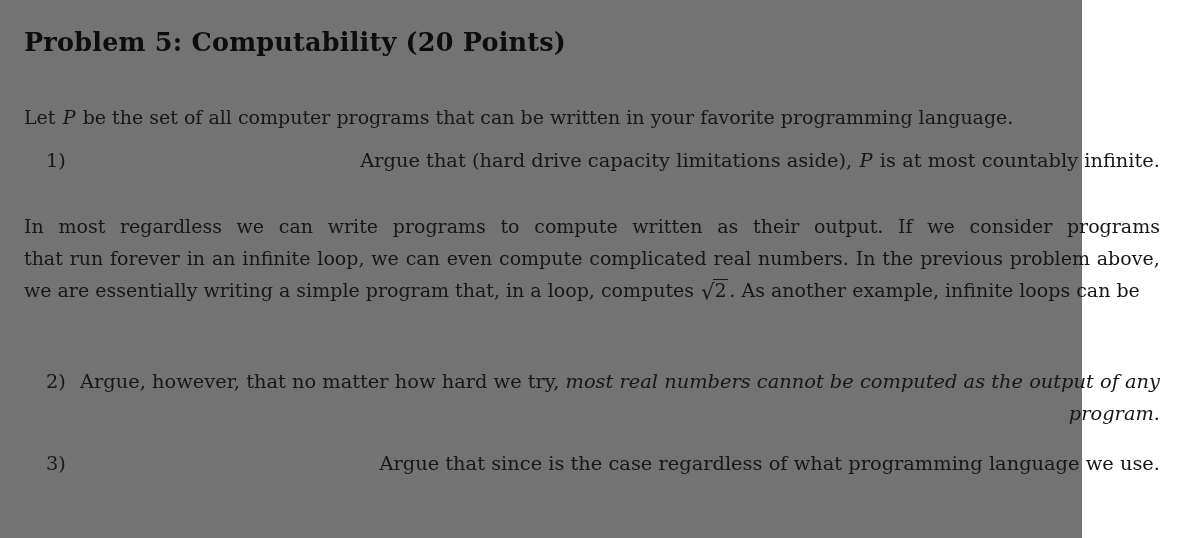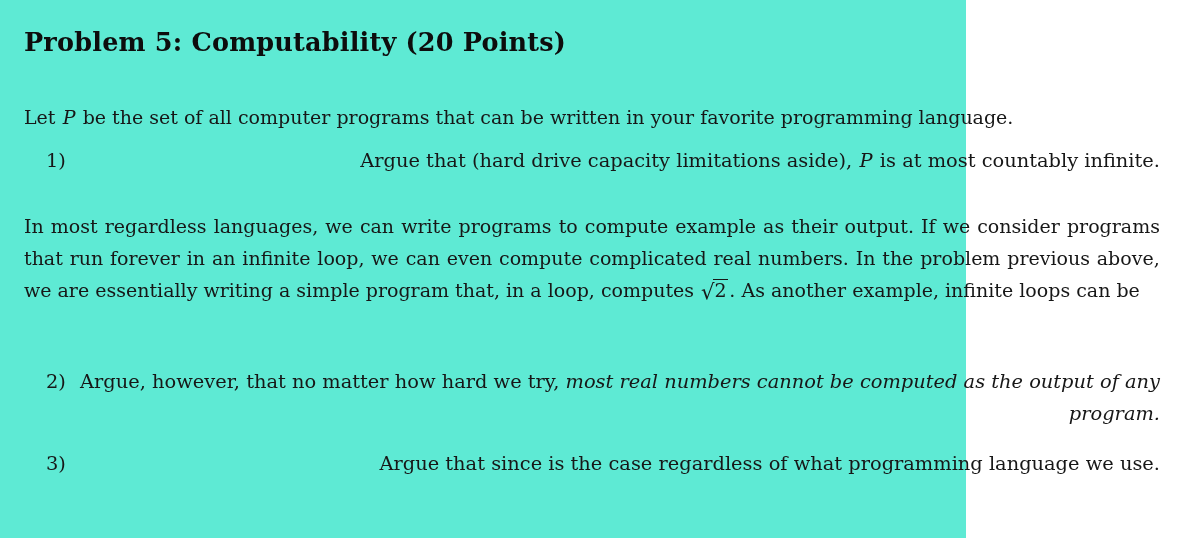--- a/index.html
+++ b/index.html
@@ -11,23 +11,23 @@
     width: 1178px;
     height: 538px;
     overflow: hidden;
     font-family: "DejaVu Serif", "Liberation Serif", serif;
     color: #111111;
     -webkit-font-smoothing: antialiased;
   }
 
   .page {
     position: relative;
-    width: 966px;
+    width: 1082px;
     height: 538px;
-    background: #5eead4;
+    background: #737373;
     box-sizing: border-box;
     padding: 10px;
   }
 
   
   .problem-title {
     position: absolute;
     left: 24px;
     top: 9px;
     width: 1136px;
@@ -142,28 +142,27 @@
     <span class="marker">1)</span>
     <span class="body"><span>Argue that (hard drive capacity limitations aside), </span><span class="mathvar">P</span><span> is at most countably infinite.</span></span>
   </div>
 
   <div class="para middle">
 
     <span class="tex-line justified" id="mid-line-1">
         <span>In</span>
         <span>most</span>
         <span>regardless</span>
-        <span>languages,</span>
         <span>we</span>
         <span>can</span>
         <span>write</span>
         <span>programs</span>
         <span>to</span>
         <span>compute</span>
-        <span>example</span>
+        <span>written</span>
         <span>as</span>
         <span>their</span>
         <span>output.</span>
         <span>If</span>
         <span>we</span>
         <span>consider</span>
         <span>programs</span>
       </span>
 
     <span class="tex-line justified" id="mid-line-2">
@@ -176,22 +175,22 @@
         <span>loop,</span>
         <span>we</span>
         <span>can</span>
         <span>even</span>
         <span>compute</span>
         <span>complicated</span>
         <span>real</span>
         <span>numbers.</span>
         <span>In</span>
         <span>the</span>
+        <span>previous</span>
         <span>problem</span>
-        <span>previous</span>
         <span>above,</span>
       </span>
 
     <span class="tex-line"><span>we are essentially writing a simple program that, in a loop, computes </span><span class="sqrt"><span class="radical">√</span><span class="radicand">2</span></span><span>. As another example, infinite loops can be</span></span>
 
   </div>
 
   <div class="enum-item" id="enum-2">
     <span class="marker">2)</span>
     <span class="body">

